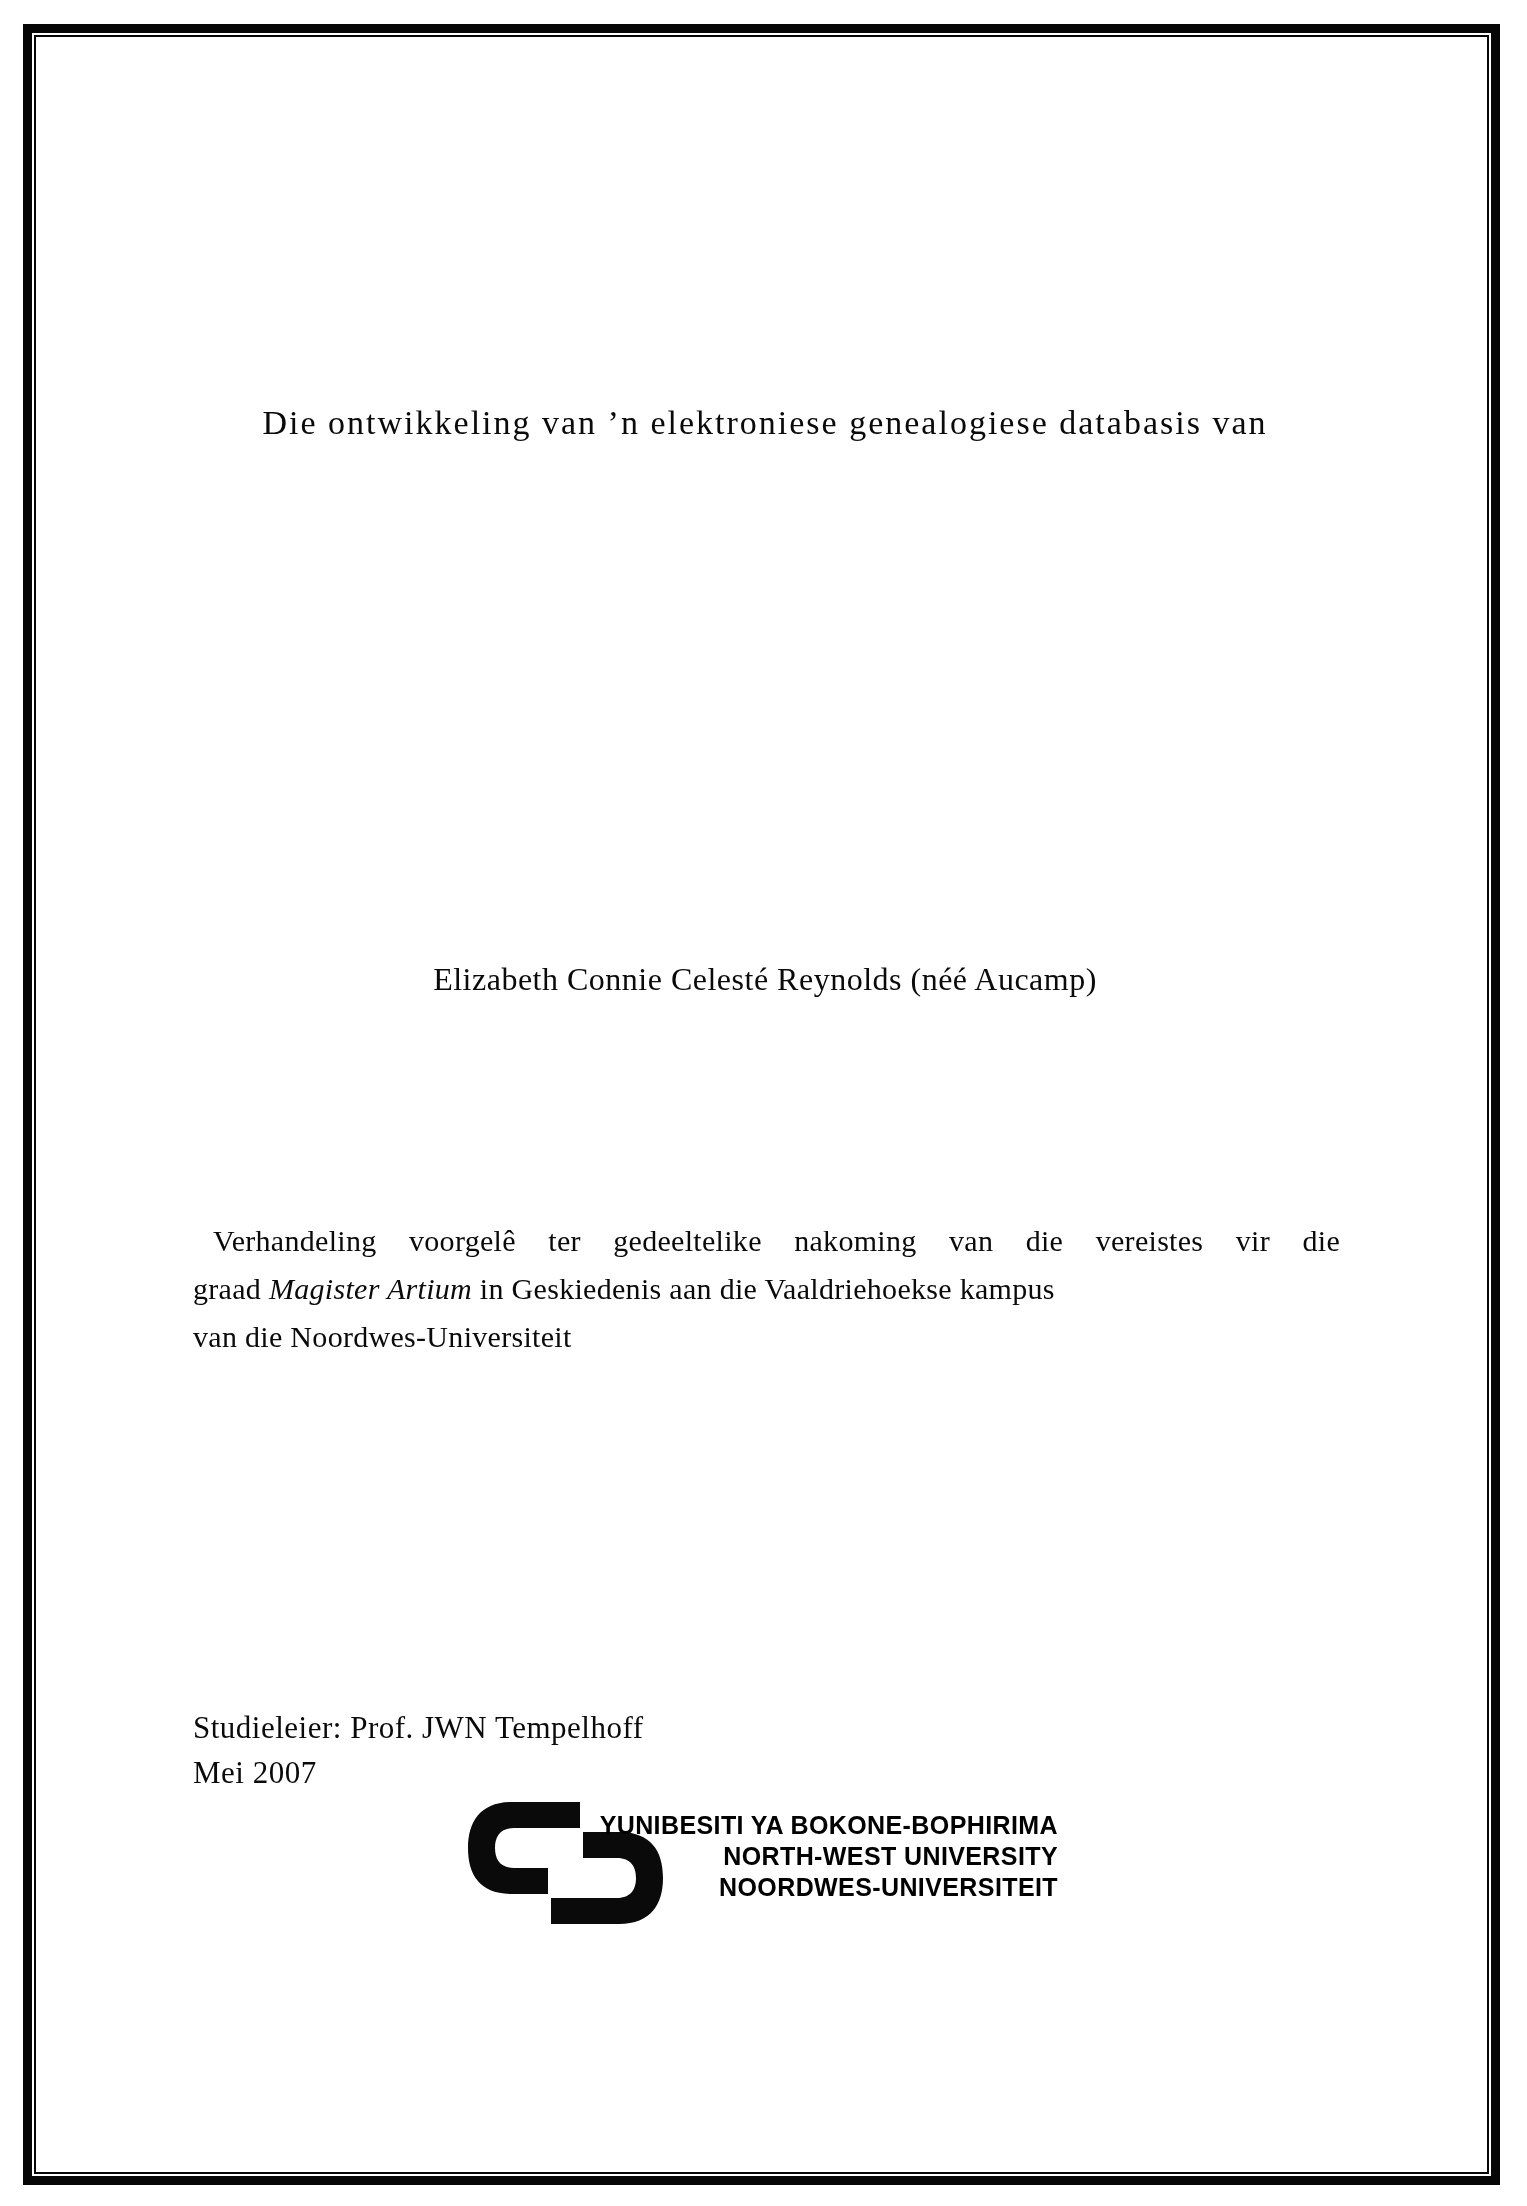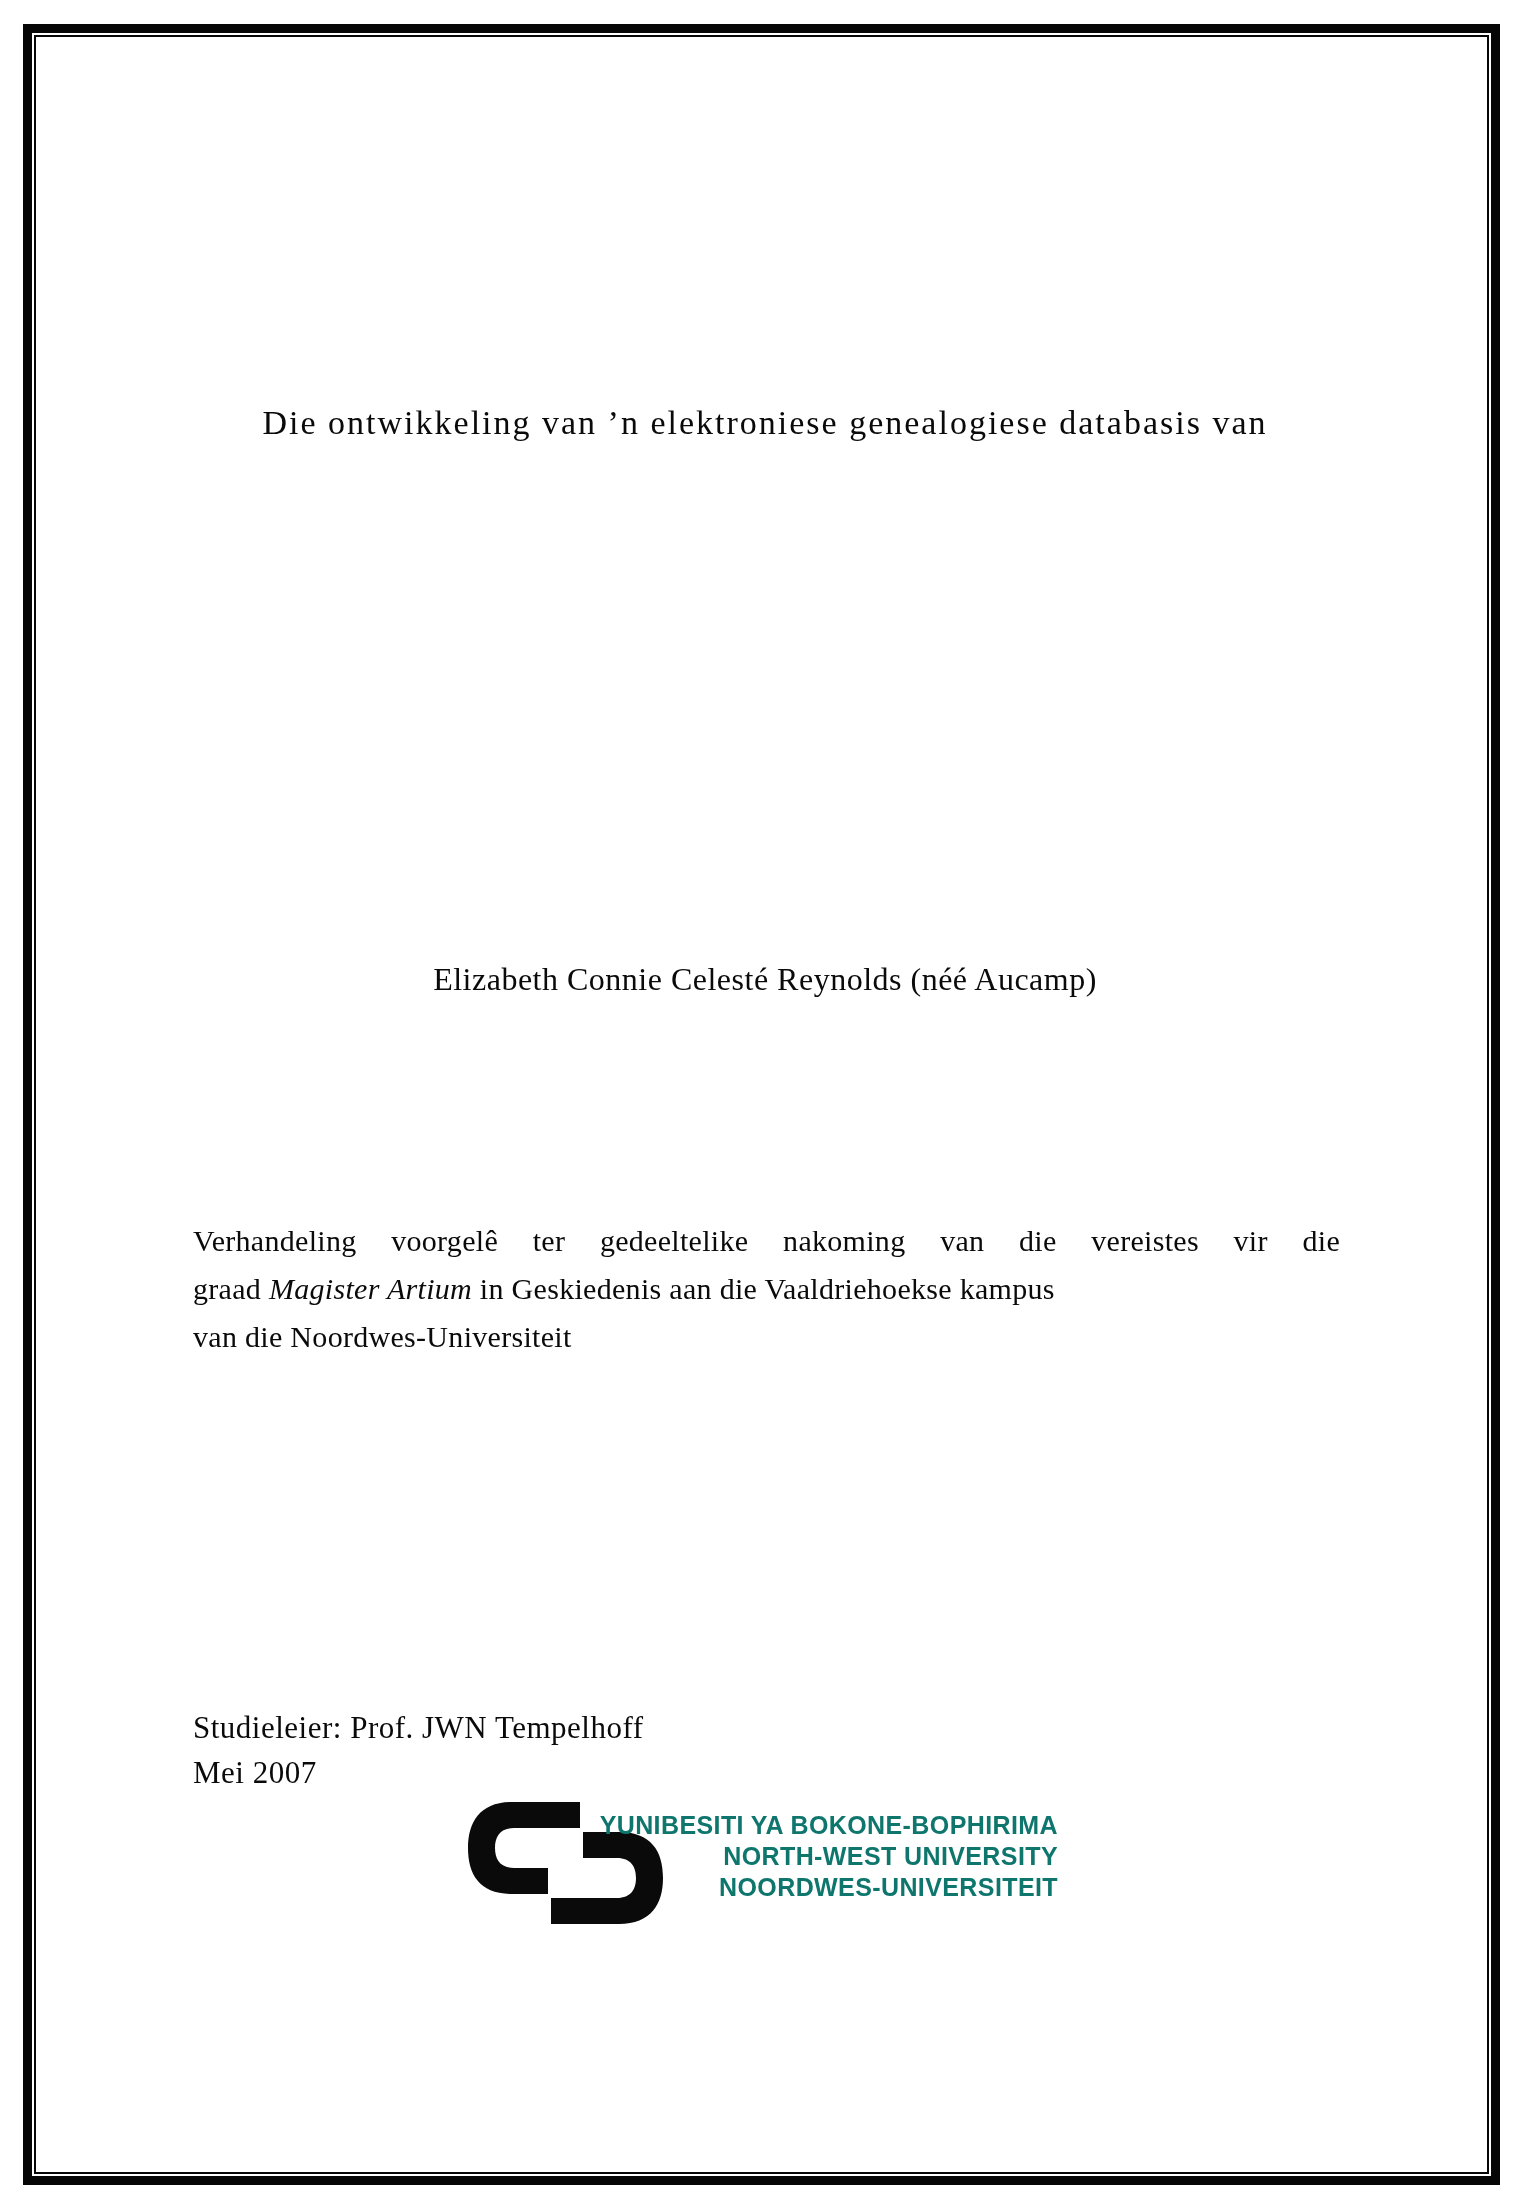--- a/index.html
+++ b/index.html
@@ -70,20 +70,21 @@
     left: 193px;
     top: 1217px;
     width: 1147px;
     font-size: 30px;
     letter-spacing: 0.3px;
     line-height: 48px;
   }
   .statement .justified {
     text-align: justify;
     text-align-last: justify;
+    margin-left: 20px;
   }
   .italic { font-style: italic; }
 
   .supervisor-block {
     left: 193px;
     top: 1705px;
     width: 900px;
     font-size: 31px;
     letter-spacing: 0.5px;
     line-height: 45px;
@@ -97,21 +98,21 @@
   }
   .logo-wordmark {
     top: 1810px;
     right: 469px;
     text-align: right;
     font-family: "Liberation Sans", sans-serif;
     font-weight: bold;
     font-size: 25px;
     letter-spacing: 0.4px;
     line-height: 31px;
-    color: #0f766e;
+    color: #000000;
     white-space: nowrap;
   }
 </style>
 </head>
 <body>
 
 <div class="page">
 
   <div class="frame-outer">
     <div class="frame-inner"></div>

